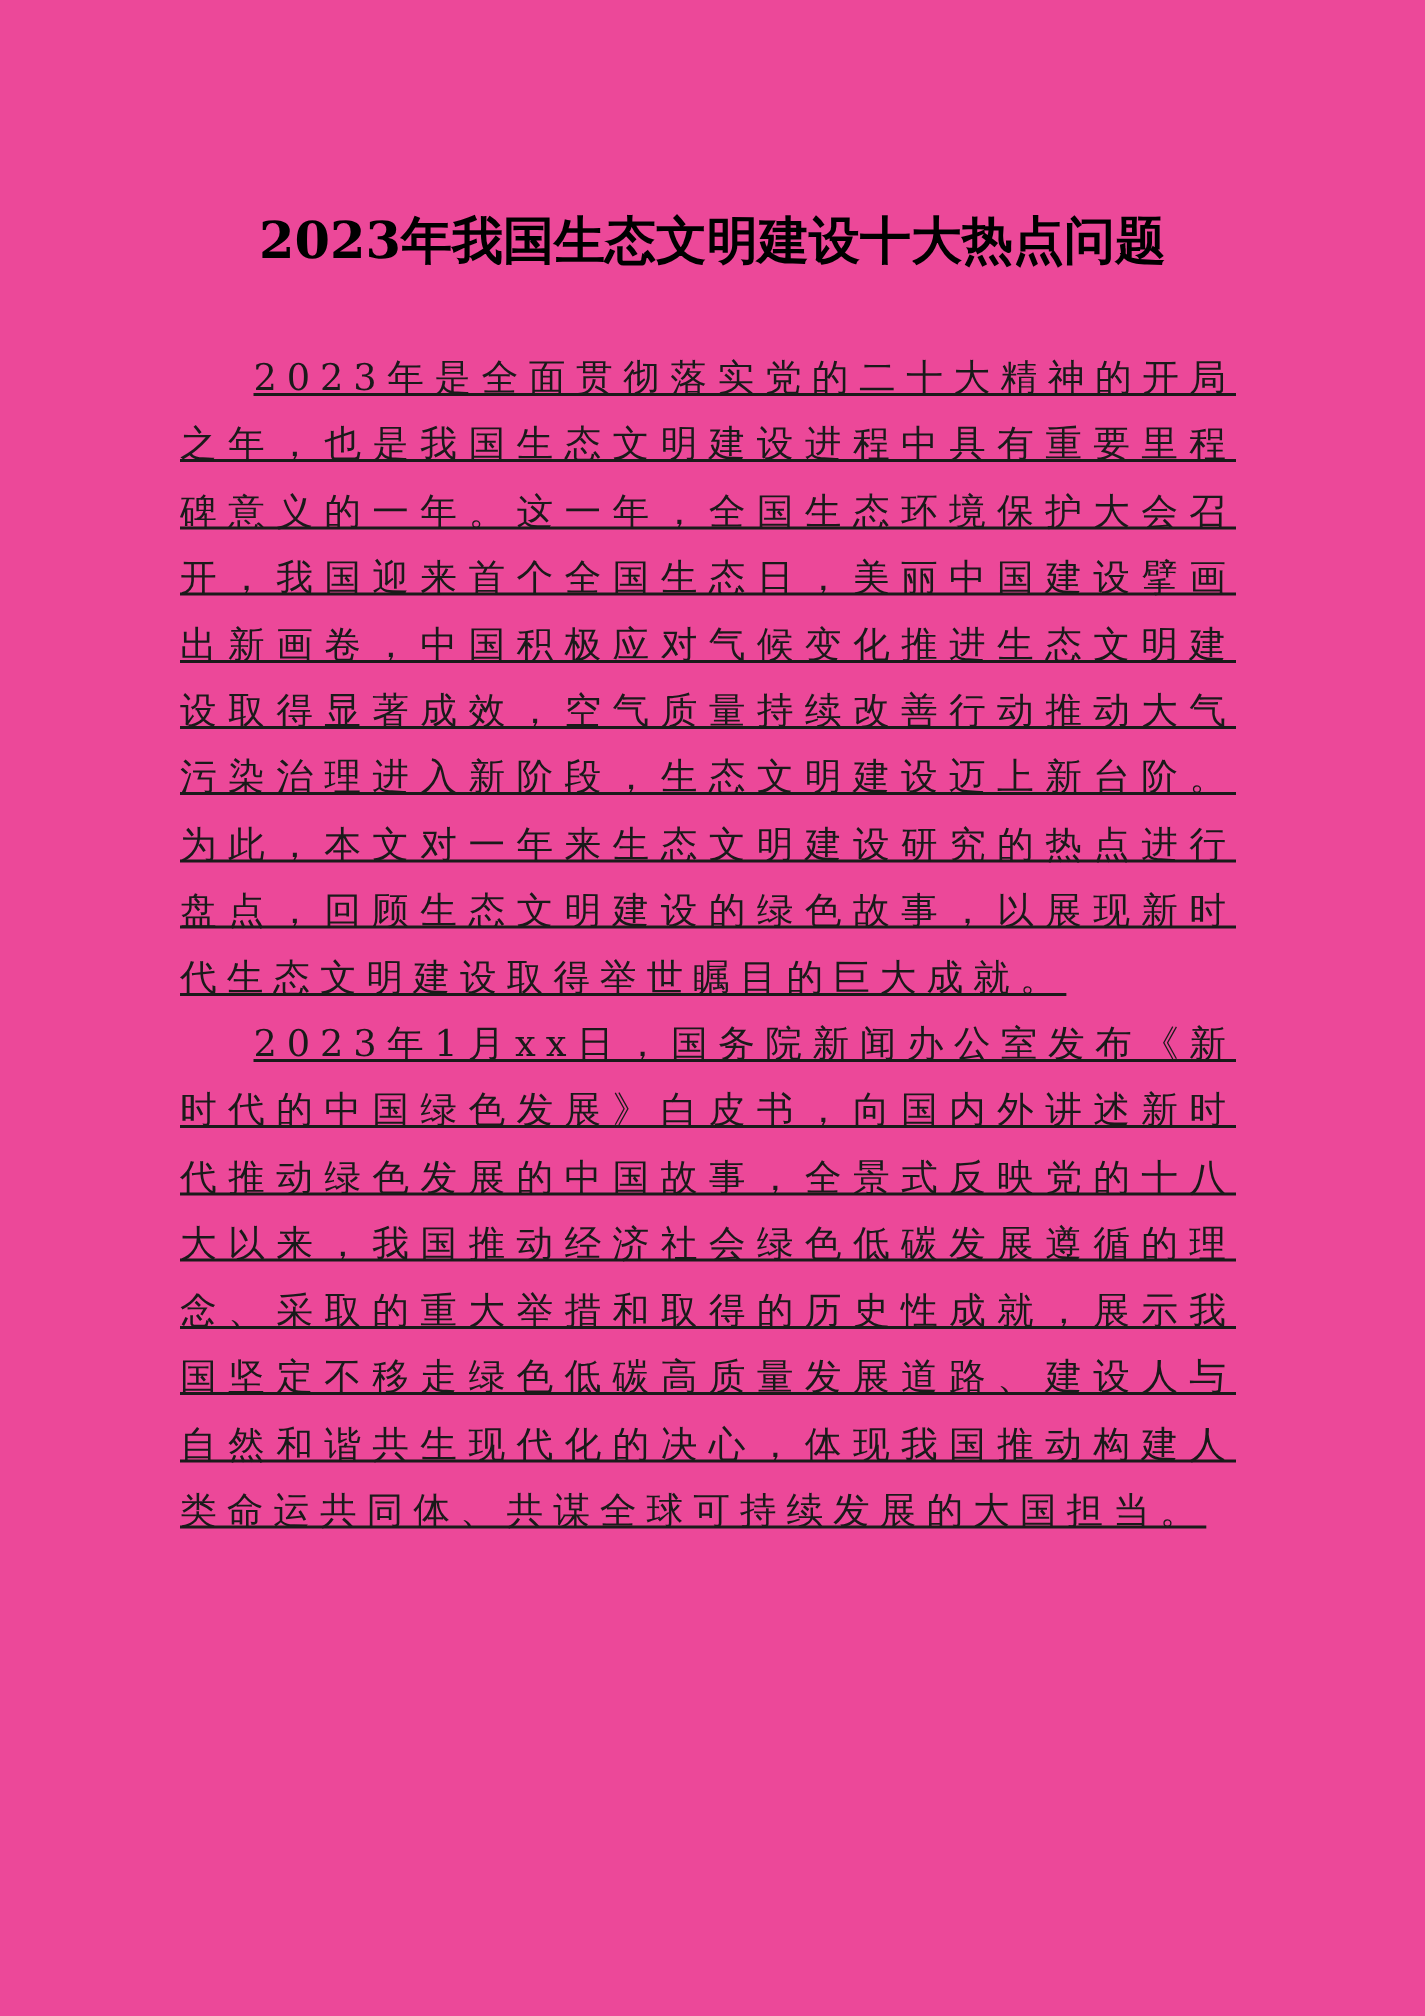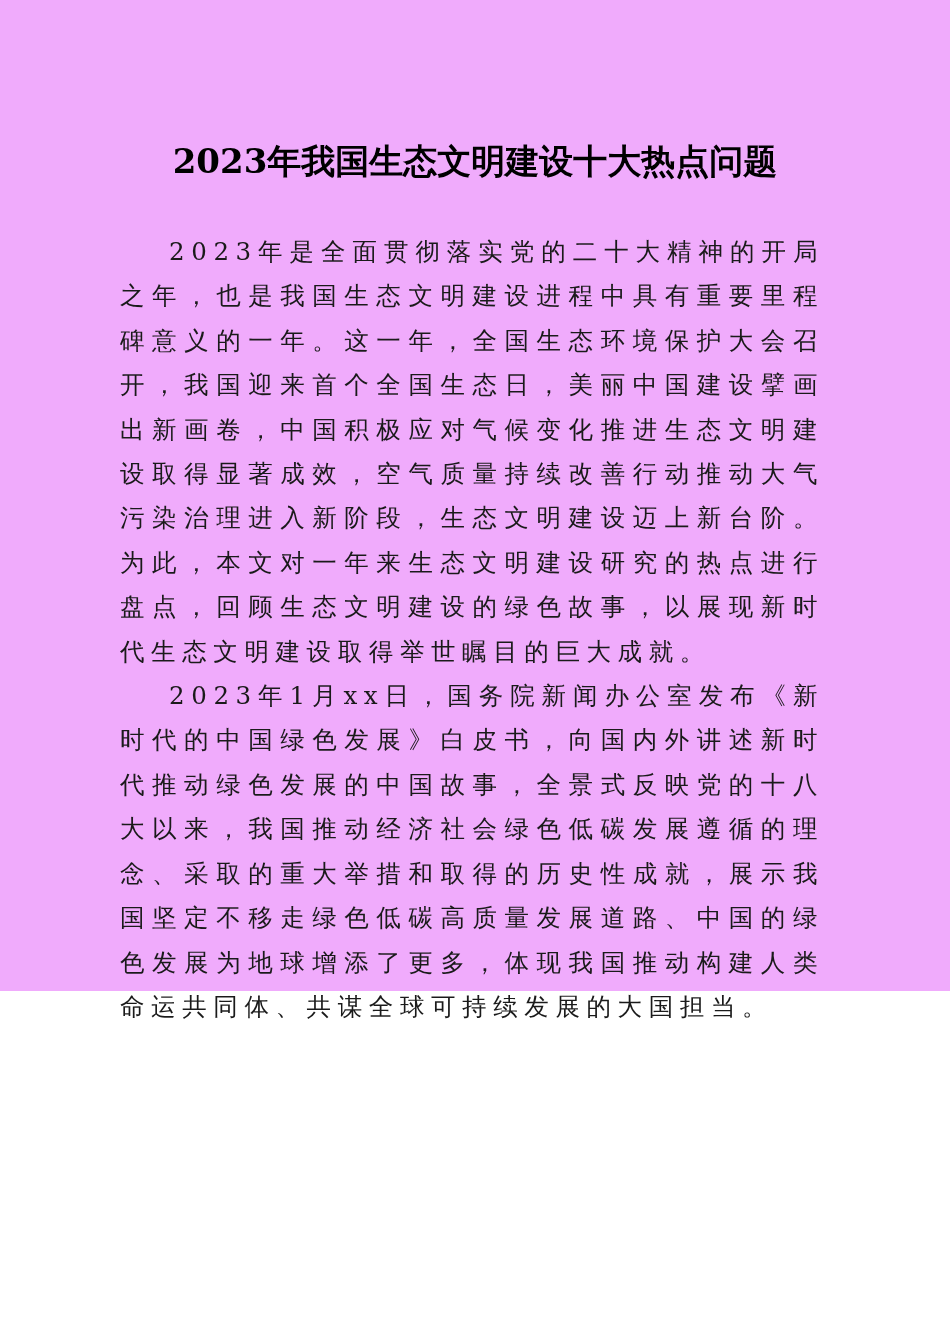--- a/index.html
+++ b/index.html
@@ -1,40 +1,40 @@
 <!DOCTYPE html>
 <html><head>
 <meta charset="utf-8">
 <style>
   html, body { margin: 0; padding: 0; background: #ffffff; }
   body { width: 950px; height: 1344px; position: relative; overflow: hidden; }
   .page {
-    position: absolute; left: 0; top: 0; width: 950px; height: 991px;
-    background: #f0abfc; color: #111111;
+    position: absolute; left: 0; top: 0; width: 950px; height: 1344px;
+    background: #ec4899; color: #111111;
   }
   .title {
     position: absolute; left: 0; top: 138px; width: 950px;
     text-align: center;
     font-family: "DejaVu Serif", "Liberation Serif", serif;
     font-weight: bold; font-size: 34px; line-height: 46px;
     letter-spacing: 0px; color: #000;
   }
   .body {
     position: absolute; left: 120px; top: 230px; width: 704px;
     font-family: "DejaVu Serif", "Liberation Serif", serif;
     font-size: 24.5px; line-height: 44.4px;
     letter-spacing: 6.6px; color: #1a1a1a;
     text-align: justify; text-justify: inter-character;
     word-break: break-all;
   }
-  .body p { margin: 0; text-indent: 2em; }
+  .body p { margin: 0; text-indent: 2em; text-decoration: underline; }
   .body p.heading { text-indent: 2em; }
 </style>
 </head>
 <body>
 
 <div class="page">
   <div class="title">2023年我国生态文明建设十大热点问题</div>
   <div class="body">
     <p>2023年是全面贯彻落实党的二十大精神的开局之年，也是我国生态文明建设进程中具有重要里程碑意义的一年。这一年，全国生态环境保护大会召开，我国迎来首个全国生态日，美丽中国建设擘画出新画卷，中国积极应对气候变化推进生态文明建设取得显著成效，空气质量持续改善行动推动大气污染治理进入新阶段，生态文明建设迈上新台阶。为此，本文对一年来生态文明建设研究的热点进行盘点，回顾生态文明建设的绿色故事，以展现新时代生态文明建设取得举世瞩目的巨大成就。</p>
-    <p>2023年1月xx日，国务院新闻办公室发布《新时代的中国绿色发展》白皮书，向国内外讲述新时代推动绿色发展的中国故事，全景式反映党的十八大以来，我国推动经济社会绿色低碳发展遵循的理念、采取的重大举措和取得的历史性成就，展示我国坚定不移走绿色低碳高质量发展道路、中国的绿色发展为地球增添了更多，体现我国推动构建人类命运共同体、共谋全球可持续发展的大国担当。</p>
+    <p>2023年1月xx日，国务院新闻办公室发布《新时代的中国绿色发展》白皮书，向国内外讲述新时代推动绿色发展的中国故事，全景式反映党的十八大以来，我国推动经济社会绿色低碳发展遵循的理念、采取的重大举措和取得的历史性成就，展示我国坚定不移走绿色低碳高质量发展道路、建设人与自然和谐共生现代化的决心，体现我国推动构建人类命运共同体、共谋全球可持续发展的大国担当。</p>
   </div>
 </div>
 
 </body></html>

